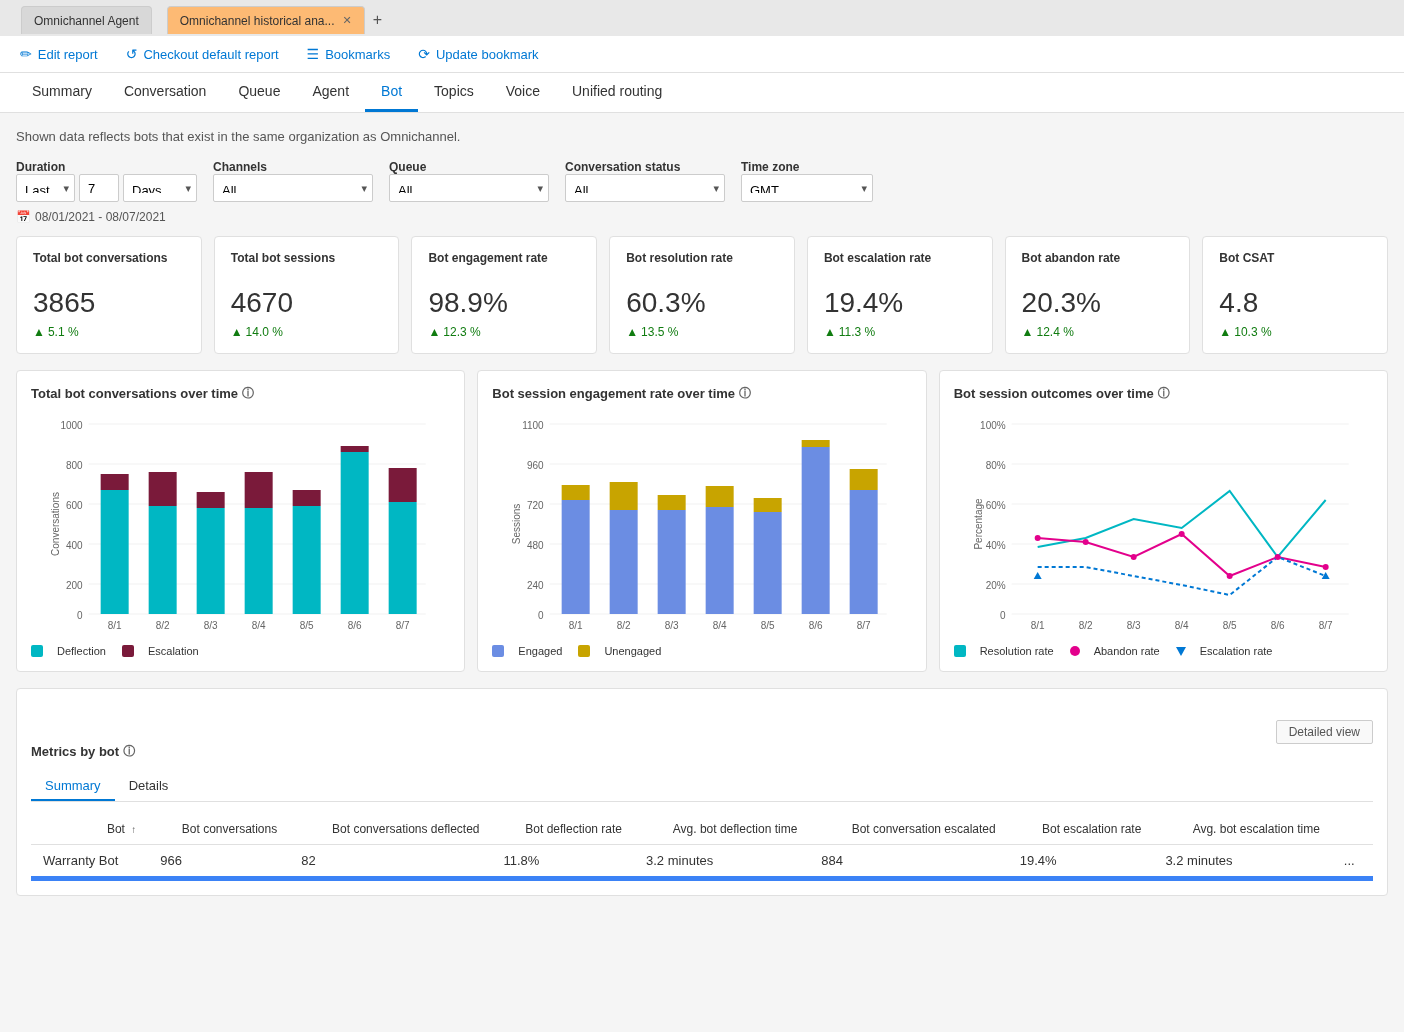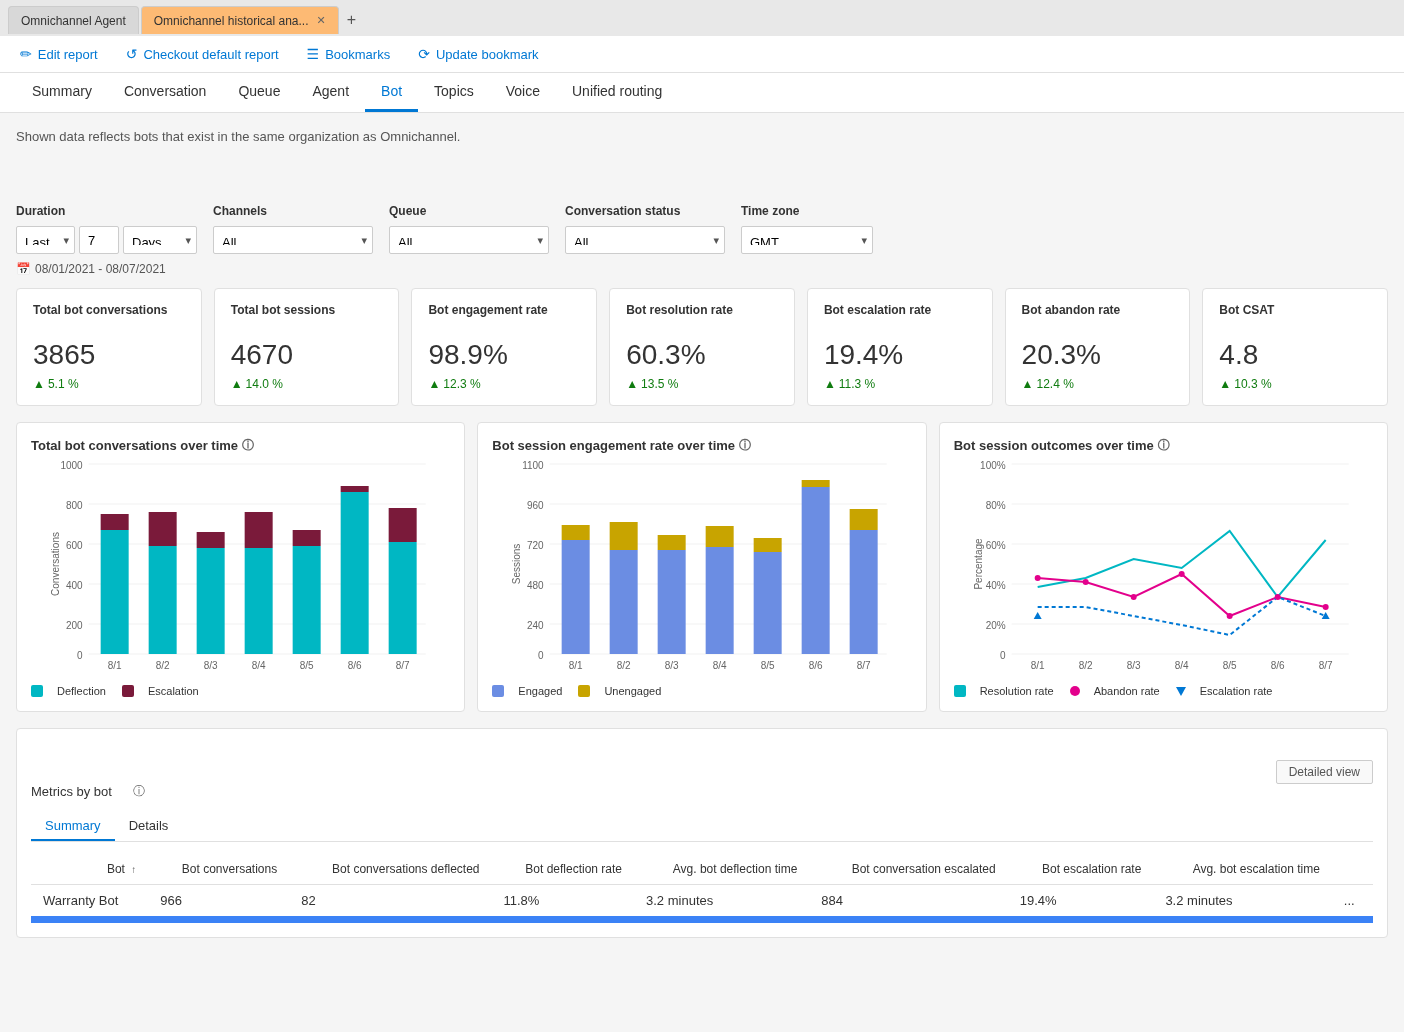--- a/index.html
+++ b/index.html
@@ -5,21 +5,21 @@
     * { box-sizing: border-box; margin: 0; padding: 0; }
     body { font-family: 'Segoe UI', Arial, sans-serif; font-size: 13px; background: #f5f5f5; color: #333; }
 
     
     .browser-tabs {
       display: flex; align-items: center; background: #e8e8e8; padding: 4px 8px 0; height: 36px;
     }
     .browser-tab {
       display: flex; align-items: center; background: #fff; border: 1px solid #ccc;
       border-bottom: none; padding: 4px 12px; font-size: 12px; cursor: pointer;
-      height: 28px; border-radius: 4px 4px 0 0; margin-right: 2px; white-space: nowrap;
+      height: 28px; border-radius: 4px 4px 0 0; margin-right: 2px; white-space: nowrap; margin-left: 13px;
     }
     .browser-tab.active { background: #fdba74; font-weight: 500; }
     .browser-tab.inactive { background: #d8d8d8; }
     .browser-tab .close-btn { margin-left: 8px; font-size: 11px; color: #666; cursor: pointer; }
     .add-tab { background: none; border: none; font-size: 16px; cursor: pointer; color: #555; padding: 0 6px; }
 
     
     .toolbar {
       display: flex; align-items: center; gap: 20px; padding: 8px 16px;
       background: #fff; border-bottom: 1px solid #e0e0e0;
@@ -42,21 +42,21 @@
     .nav-tab.active { color: #0078d4; border-bottom: 3px solid #0078d4; font-weight: 500; }
 
     
     .main-content { padding: 16px; background: #f5f5f5; min-height: calc(100vh - 80px); }
 
     
     .info-text { font-size: 13px; color: #555; margin-bottom: 16px; }
 
     
     .filters { display: flex; align-items: flex-end; gap: 16px; margin-bottom: 8px; flex-wrap: wrap; }
-    .filter-group { display: flex; flex-direction: column; gap: 8px; margin-top: 44px; }
+    .filter-group { display: flex; flex-direction: column; gap: 0; }
     .filter-label { font-size: 12px; font-weight: 600; color: #333; }
     .filter-row { display: flex; align-items: center; gap: 4px; }
     .filter-input {
       border: 1px solid #ccc; border-radius: 2px; padding: 4px 8px;
       font-size: 13px; height: 28px; background: #fff;
     }
     .filter-select {
       border: 1px solid #ccc; border-radius: 2px; padding: 8px 8px;
       font-size: 13px; height: 28px; background: #fff; cursor: pointer;
       appearance: none; -webkit-appearance: none; padding-right: 24px;
@@ -82,57 +82,57 @@
     .kpi-title { font-size: 12px; font-weight: 600; color: #333; margin-bottom: 22px; }
     .kpi-value { font-size: 28px; font-weight: 300; color: #333; margin-bottom: 6px; }
     .kpi-change { font-size: 12px; color: #107c10; display: flex; align-items: center; gap: 3px; }
 
     
     .charts-row { display: flex; gap: 12px; margin-bottom: 16px; }
     .chart-card {
       background: #fff; border: 1px solid #e0e0e0; border-radius: 4px;
       padding: 14px; flex: 1;
     }
-    .chart-title { font-size: 13px; font-weight: 600; display: flex; align-items: center; gap: 4px; }
+    .chart-title { font-size: 13px; font-weight: 600; margin-bottom: 12px; display: flex; align-items: center; gap: 4px; }
     .chart-info { color: #666; font-size: 12px; cursor: pointer; }
 
     
     .chart-container { width: 100%; position: relative; }
     .chart-legend { display: flex; gap: 16px; margin-top: 8px; font-size: 11px; }
     .legend-item { display: flex; align-items: center; gap: 14px; }
     .legend-dot { width: 12px; height: 12px; border-radius: 2px; }
     .legend-dot-circle { width: 10px; height: 10px; border-radius: 50%; }
 
     
     .metrics-section {
       background: #fff; border: 1px solid #e0e0e0; border-radius: 4px; padding: 14px;
     }
     .metrics-header {
       display: flex; justify-content: space-between; align-items: center; margin-bottom: 12px;
     }
-    .metrics-title { font-size: 13px; font-weight: 400; display: flex; align-items: center; gap: 21px; margin-top: 40px; }
+    .metrics-title { font-size: 13px; font-weight: 700; display: flex; align-items: center; gap: 4px; margin-top: 40px; }
     .detail-view-btn {
       border: 1px solid #ccc; border-radius: 2px; padding: 4px 12px;
       font-size: 12px; color: #555; cursor: pointer; background: #f9f9f9;
     }
     .sub-tabs { display: flex; gap: 0; border-bottom: 1px solid #e0e0e0; margin-bottom: 12px; }
     .sub-tab {
       padding: 6px 14px; font-size: 13px; cursor: pointer; color: #333;
       border-bottom: 2px solid transparent;
     }
     .sub-tab.active { color: #0078d4; border-bottom: 2px solid #0078d4; }
 
     
     .data-table { width: 100%; border-collapse: collapse; font-size: 13px; }
     .data-table th {
       text-align: right; font-weight: 400; padding: 8px 12px;
       border-bottom: 1px solid #e0e0e0; color: #333; white-space: nowrap; font-size: 12px;
     }
     .data-table td {
-      padding: 8px 12px; border-bottom: 7px solid #3b82f6;
+      padding: 8px 12px; border-bottom: 5px solid #3b82f6;
       color: #333; white-space: nowrap;
     }
     .sort-icon { font-size: 10px; color: #555; margin-left: 3px; }
   </style>
 </head>
 <body>
 
 <div class="browser-tabs">
   <div class="browser-tab inactive">
     <span>Omnichannel Agent</span>

